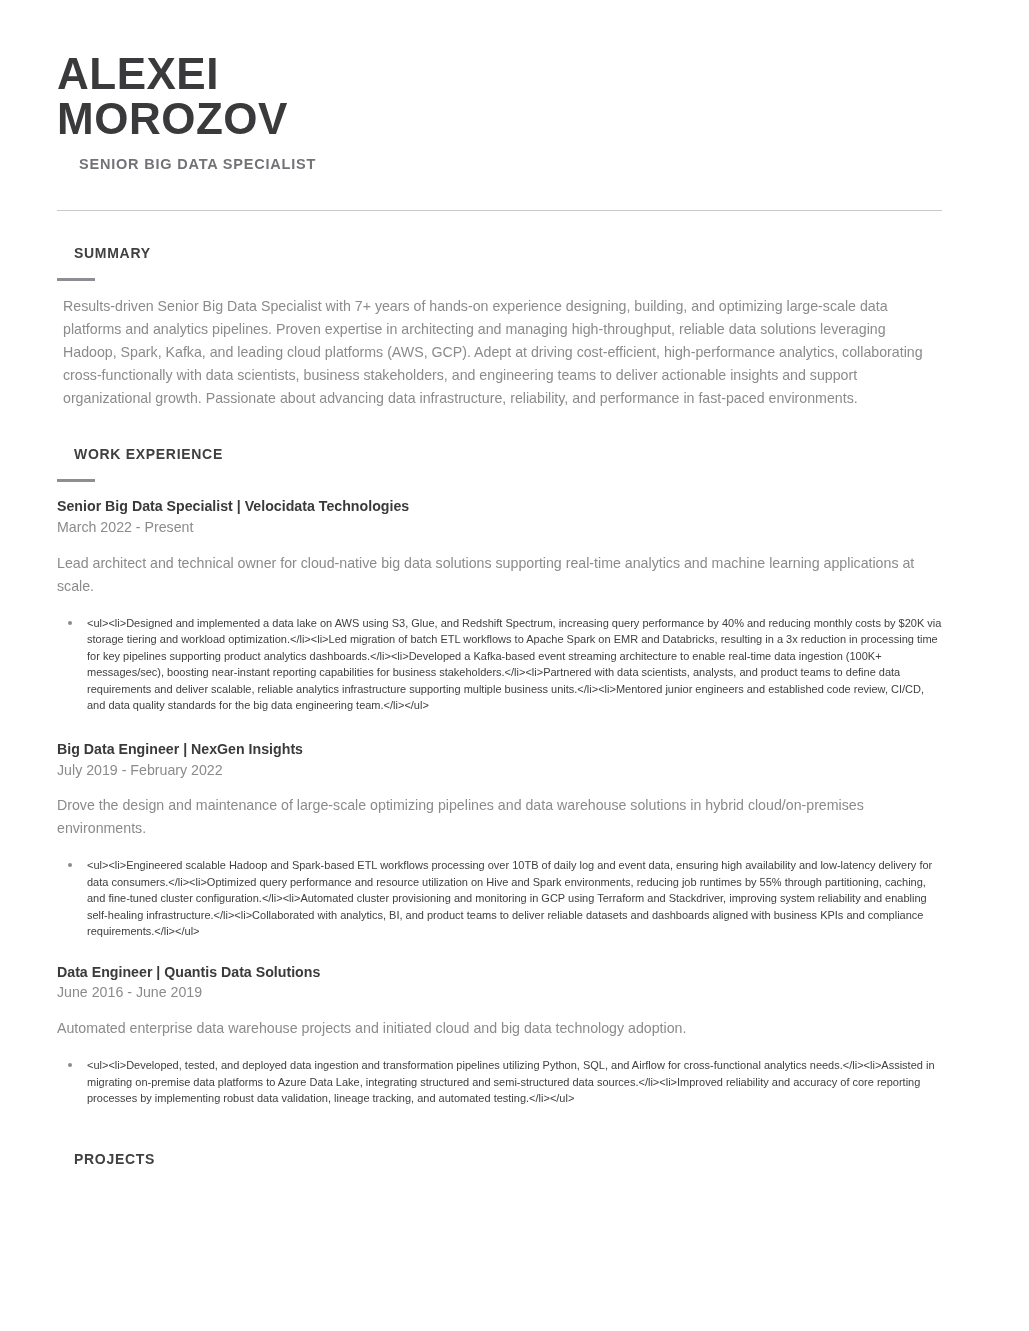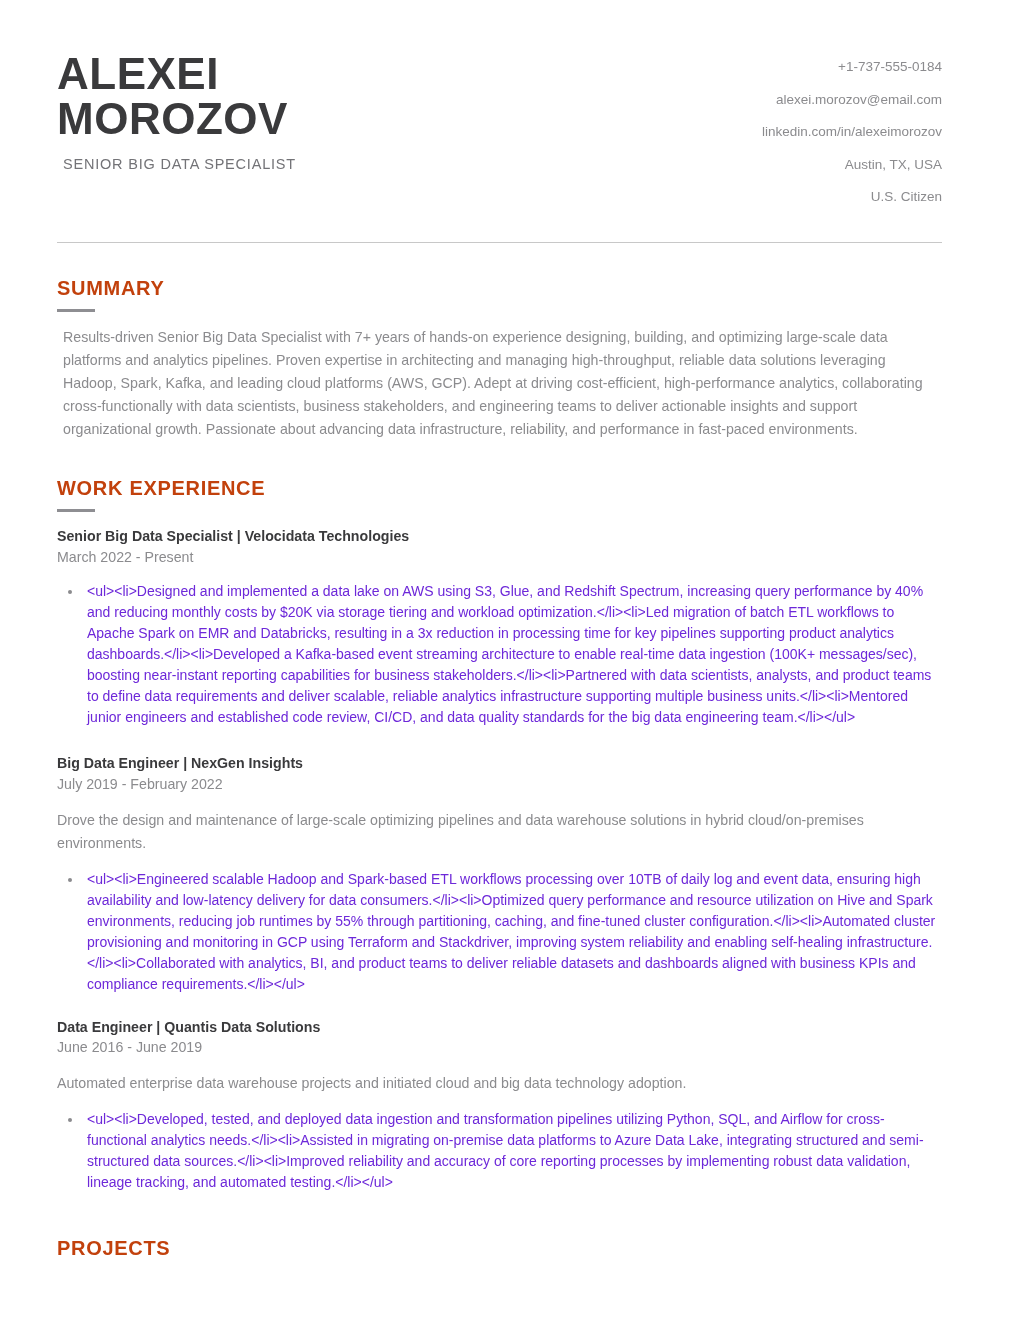--- a/index.html
+++ b/index.html
@@ -33,37 +33,38 @@
     top: 0;
     width: 885px;
   }
 
   
   .header {
     display: flex;
     justify-content: space-between;
     align-items: flex-start;
     padding-top: 52px;
+    flex-direction: column;
   }
   .name-block { flex: 0 0 auto; }
   .name {
     font-size: 44px;
     line-height: 1.02;
     font-weight: 700;
     letter-spacing: 0.5px;
     color: #3a3a3c;
     margin: 0;
     text-transform: uppercase;
   }
   .name .line2 { display: block; }
   .job-title {
     margin-top: 14px;
-    margin-left: 6px;
+    margin-left: 22px;
     font-size: 14.5px;
-    font-weight: 400;
+    font-weight: 700;
     letter-spacing: 0.8px;
     color: #737377;
     text-transform: uppercase;
   }
   .contact-block {
     flex: 0 0 auto;
     text-align: right;
     padding-top: 8px;
   }
   .contact-line {
@@ -79,26 +80,26 @@
     margin-top: 38px;
     border: 0;
     border-top: 1px solid #c8c8c8;
     height: 0;
     width: 885px;
   }
 
   
   .section { margin-top: 34px; }
   .section-title {
-    font-size: 20px;
+    font-size: 14px;
     font-weight: 700;
     letter-spacing: 0.7px;
-    color: #c2410c;
+    color: #404040;
     text-transform: uppercase;
-    margin: 0;
+    margin: 17px;
   }
   .section-underline {
     width: 38px;
     height: 3px;
     background: #8e8e92;
     margin-top: 9px;
     margin-bottom: 14px;
   }
   .section.projects .section-title { margin-bottom: 19px; }
 
@@ -128,23 +129,23 @@
     font-size: 14.2px;
     line-height: 1.63;
     color: #8b8b8e;
   }
   .bullets {
     margin: 14px 0 0 0;
     padding-left: 26px;
     list-style-type: disc;
   }
   .bullets li {
-    font-size: 14px;
+    font-size: 11px;
     line-height: 1.5;
-    color: #6d28d9;
+    color: #404040;
     margin: 0;
     padding-left: 4px;
   }
   .bullets li::marker { color: #8b8b8e; font-size: 14px; }
 
   .work-entry-1 { margin-bottom: 25px; }
   .work-entry-2 { }
   .work-entry-3 { margin-bottom: 0; }
   .section.work { margin-top: 36px; }
   .section.projects { margin-top: 44px; }
@@ -154,44 +155,38 @@
 
 <div class="page">
   <div class="sheet">
     <div class="content">
 
       <div class="header">
         <div class="name-block">
           <h1 class="name"><span>ALEXEI</span><span class="line2">MOROZOV</span></h1>
           <div class="job-title">SENIOR BIG DATA SPECIALIST</div>
         </div>
-        <div class="contact-block">
-          <div class="contact-line">+1-737-555-0184</div>
-          <div class="contact-line">alexei.morozov@email.com</div>
-          <div class="contact-line">linkedin.com/in/alexeimorozov</div>
-          <div class="contact-line">Austin, TX, USA</div>
-          <div class="contact-line">U.S. Citizen</div>
-        </div>
       </div>
 
       <hr class="top-rule">
 
       <div class="section summary">
         <h2 class="section-title">SUMMARY</h2>
         <div class="section-underline"></div>
         <p class="body-text">Results-driven Senior Big Data Specialist with 7+ years of hands-on experience designing, building, and optimizing large-scale data platforms and analytics pipelines. Proven expertise in architecting and managing high-throughput, reliable data solutions leveraging Hadoop, Spark, Kafka, and leading cloud platforms (AWS, GCP). Adept at driving cost-efficient, high-performance analytics, collaborating cross-functionally with data scientists, business stakeholders, and engineering teams to deliver actionable insights and support organizational growth. Passionate about advancing data infrastructure, reliability, and performance in fast-paced environments.</p>
       </div>
 
       <div class="section work">
         <h2 class="section-title">WORK EXPERIENCE</h2>
         <div class="section-underline"></div>
 
         <div class="entry work-entry-1">
           <div class="entry-title">Senior Big Data Specialist | Velocidata Technologies</div>
           <div class="entry-dates">March 2022 - Present</div>
+          <div class="entry-desc">Lead architect and technical owner for cloud-native big data solutions supporting real-time analytics and machine learning applications at scale.</div>
           <ul class="bullets">
             <li>&lt;ul&gt;&lt;li&gt;Designed and implemented a data lake on AWS using S3, Glue, and Redshift Spectrum, increasing query performance by 40% and reducing monthly costs by $20K via storage tiering and workload optimization.&lt;/li&gt;&lt;li&gt;Led migration of batch ETL workflows to Apache Spark on EMR and Databricks, resulting in a 3x reduction in processing time for key pipelines supporting product analytics dashboards.&lt;/li&gt;&lt;li&gt;Developed a Kafka-based event streaming architecture to enable real-time data ingestion (100K+ messages/sec), boosting near-instant reporting capabilities for business stakeholders.&lt;/li&gt;&lt;li&gt;Partnered with data scientists, analysts, and product teams to define data requirements and deliver scalable, reliable analytics infrastructure supporting multiple business units.&lt;/li&gt;&lt;li&gt;Mentored junior engineers and established code review, CI/CD, and data quality standards for the big data engineering team.&lt;/li&gt;&lt;/ul&gt;</li>
           </ul>
         </div>
 
         <div class="entry work-entry-2">
           <div class="entry-title">Big Data Engineer | NexGen Insights</div>
           <div class="entry-dates">July 2019 - February 2022</div>
           <div class="entry-desc">Drove the design and maintenance of large-scale optimizing pipelines and data warehouse solutions in hybrid cloud/on-premises environments.</div>
           <ul class="bullets">

